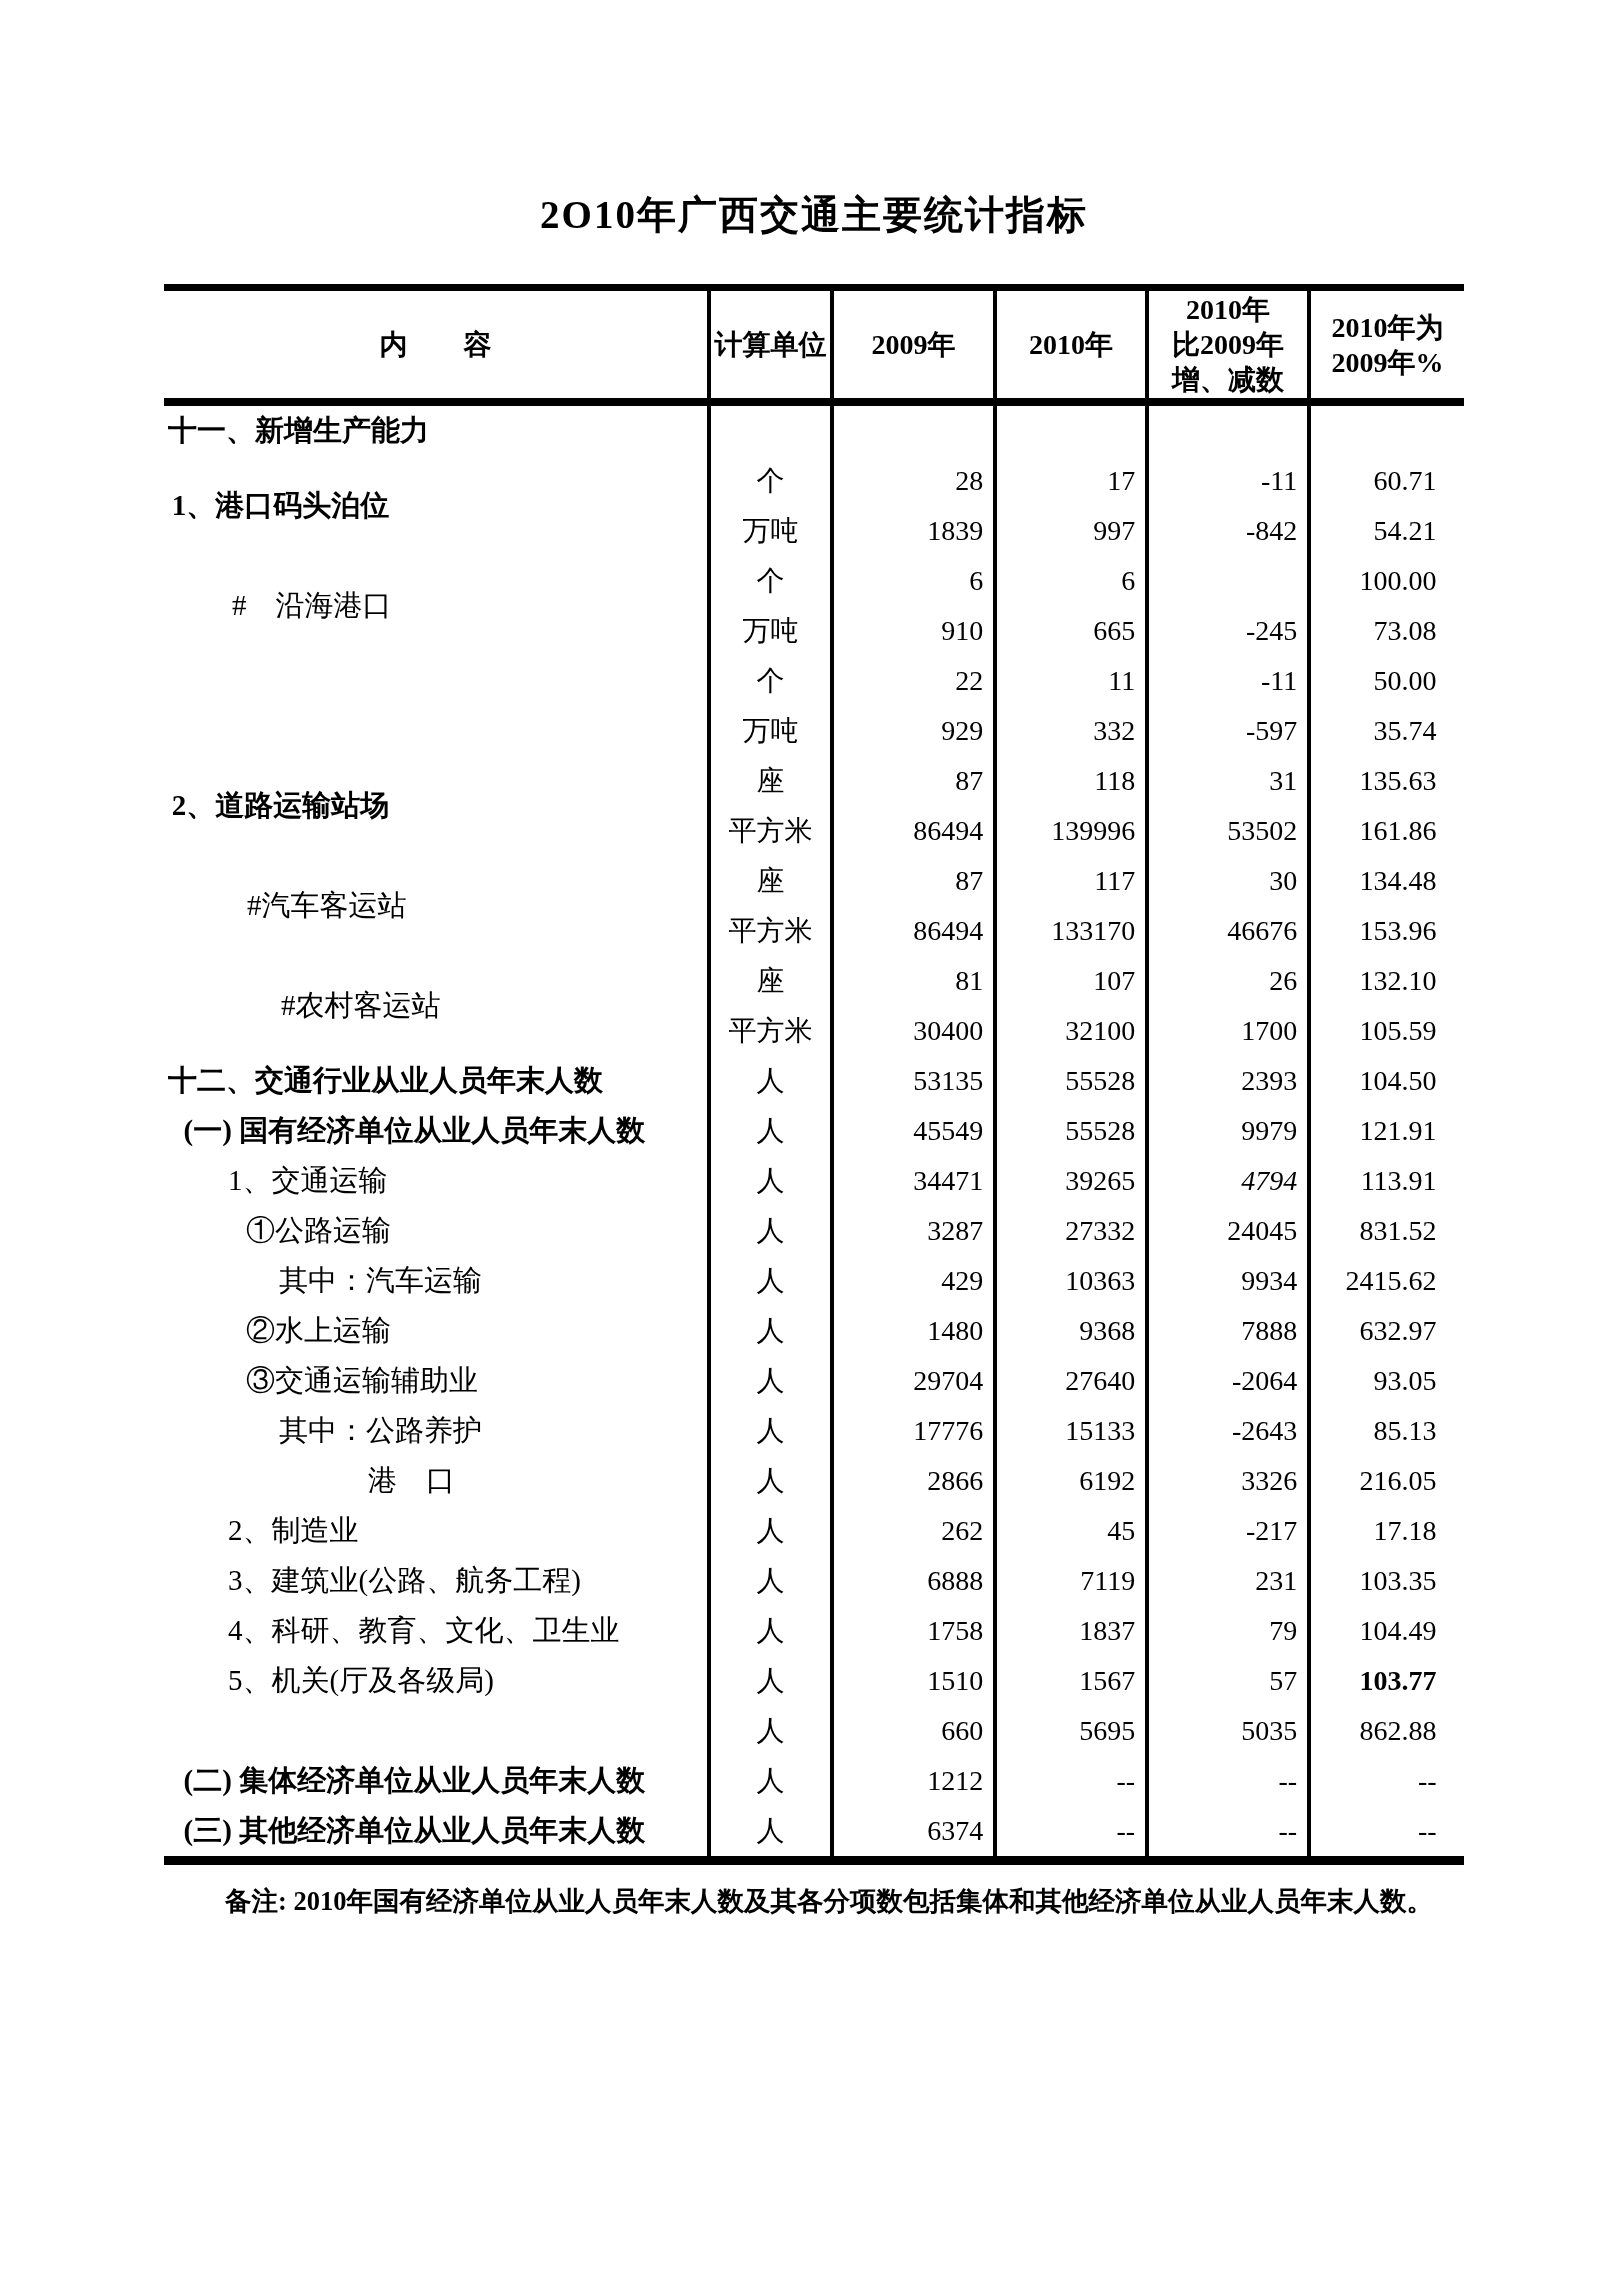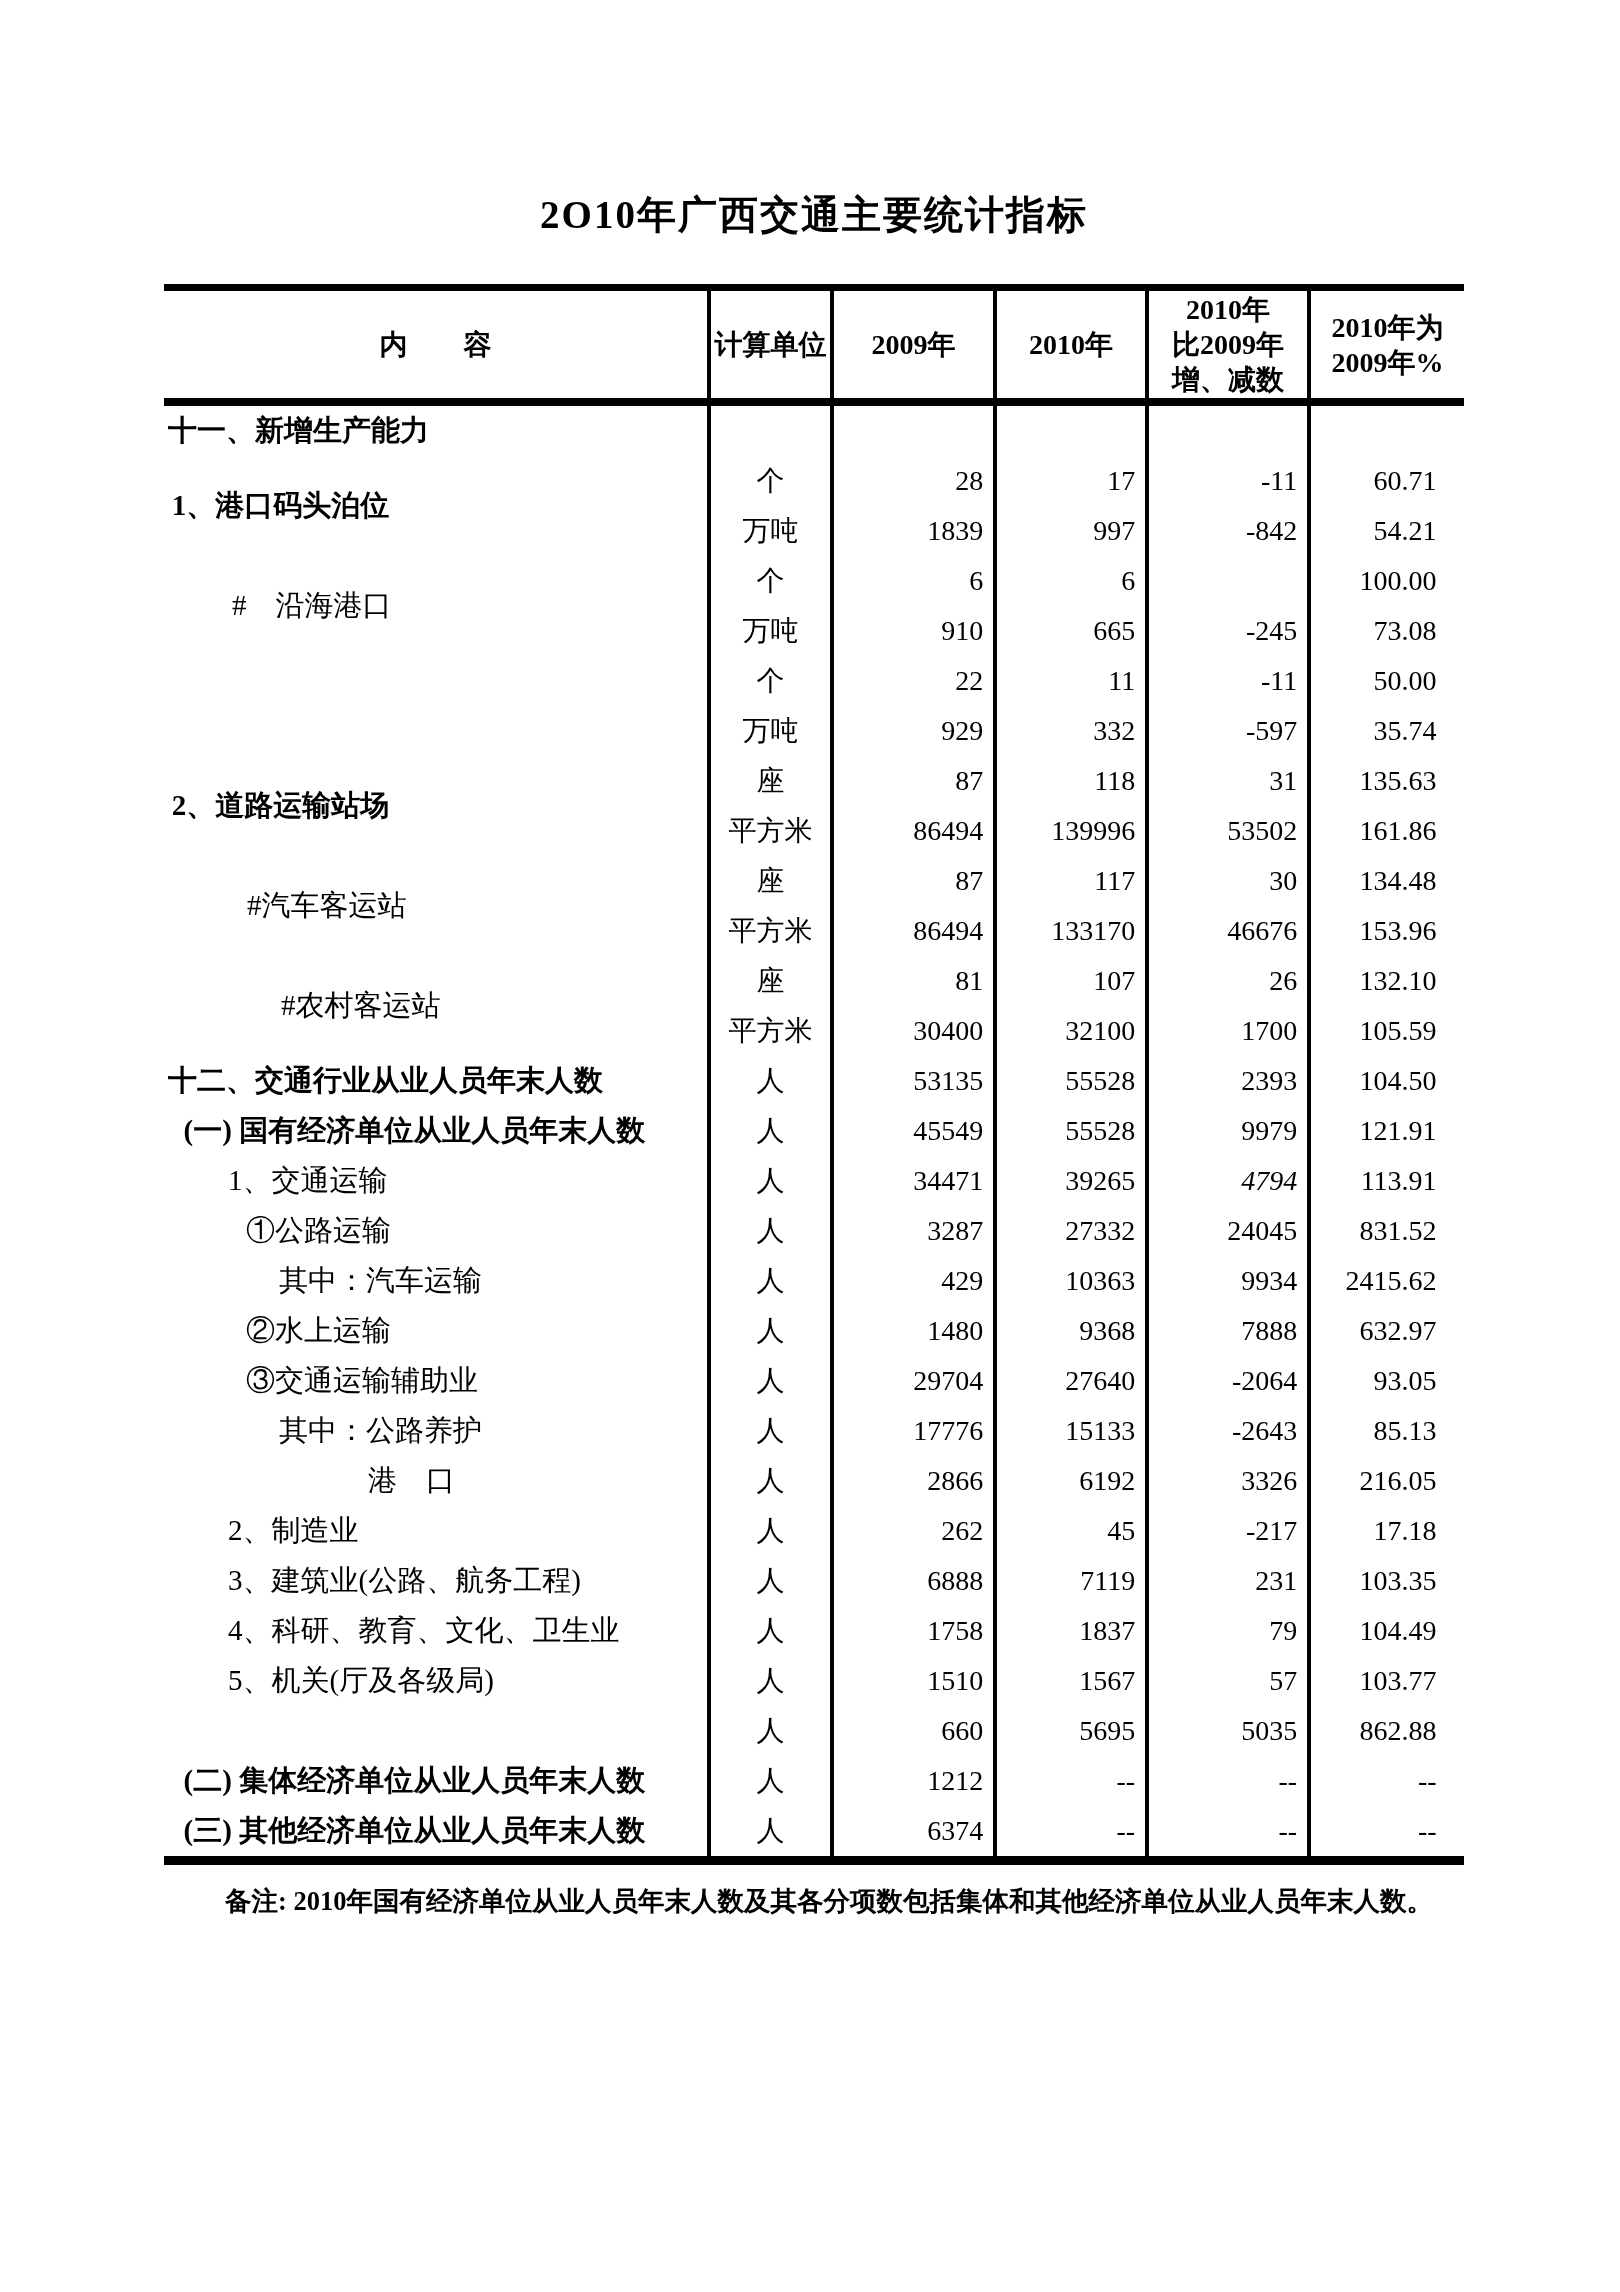--- a/index.html
+++ b/index.html
@@ -185,21 +185,21 @@
       <div class="cell col-pct" style="grid-area: 24 / 6;">103.35</div>
       <div class="cell col-unit" style="grid-area: 25 / 2;">人</div>
       <div class="cell col-num" style="grid-area: 25 / 3;">1758</div>
       <div class="cell col-num" style="grid-area: 25 / 4;">1837</div>
       <div class="cell col-num" style="grid-area: 25 / 5;">79</div>
       <div class="cell col-pct" style="grid-area: 25 / 6;">104.49</div>
       <div class="cell col-unit" style="grid-area: 26 / 2;">人</div>
       <div class="cell col-num" style="grid-area: 26 / 3; padding-left: 34px;">1510</div>
       <div class="cell col-num" style="grid-area: 26 / 4;">1567</div>
       <div class="cell col-num" style="grid-area: 26 / 5;">57</div>
-      <div class="cell col-pct" style="grid-area: 26 / 6;">103.77</div>
+      <div class="cell col-pct" style="grid-area: 26 / 6; font-weight: bold;">103.77</div>
       <div class="cell col-unit" style="grid-area: 27 / 2;">人</div>
       <div class="cell col-num" style="grid-area: 27 / 3;">660</div>
       <div class="cell col-num" style="grid-area: 27 / 4;">5695</div>
       <div class="cell col-num" style="grid-area: 27 / 5;">5035</div>
       <div class="cell col-pct" style="grid-area: 27 / 6;">862.88</div>
       <div class="cell col-unit" style="grid-area: 28 / 2;">人</div>
       <div class="cell col-num" style="grid-area: 28 / 3;">1212</div>
       <div class="cell col-num" style="grid-area: 28 / 4;">--</div>
       <div class="cell col-num" style="grid-area: 28 / 5;">--</div>
       <div class="cell col-pct" style="grid-area: 28 / 6;">--</div>

